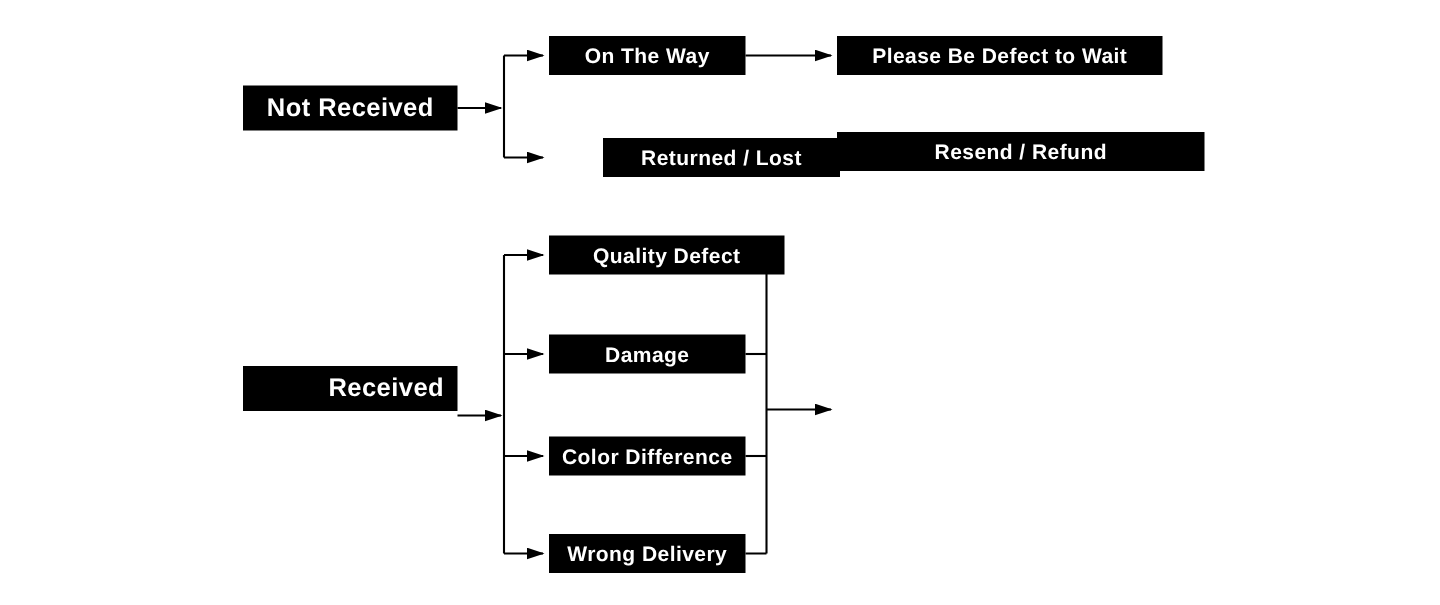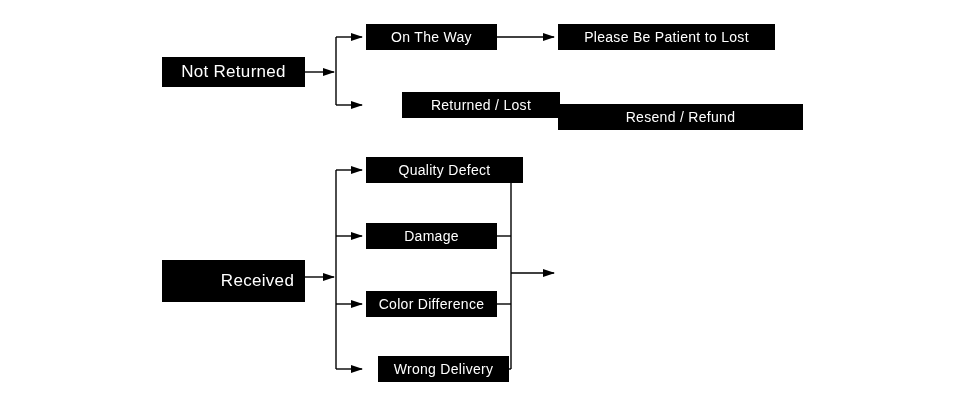--- a/index.html
+++ b/index.html
@@ -11,21 +11,21 @@
     background: var(--bg, #ffffff);
     overflow: hidden;
   }
   .node {
     position: absolute;
     background: var(--node-bg, #000000);
     color: var(--node-fg, #ffffff);
     display: flex;
     align-items: center;
     justify-content: center;
-    font-weight: 400;
+    font-weight: 700;
     letter-spacing: 0.3px;
     white-space: nowrap;
     box-sizing: border-box;
   }
   .node.root    { font-size: 17px; }
   .node.branch  { font-size: 14px; }
   .node.outcome { font-size: 14px; }
   svg.wires { position: absolute; left: 0; top: 0; }
   svg.wires line, svg.wires polyline {
     stroke: var(--line, #000000);
@@ -60,34 +60,34 @@
     <line x1="336" y1="369" x2="362" y2="369" marker-end="url(#arrow)"></line>
 
     <line x1="497" y1="170" x2="511" y2="170"></line>
     <line x1="497" y1="236" x2="511" y2="236"></line>
     <line x1="497" y1="304" x2="511" y2="304"></line>
     <line x1="497" y1="369" x2="511" y2="369"></line>
     <line x1="511" y1="170" x2="511" y2="369"></line>
     <line x1="511" y1="273" x2="554" y2="273" marker-end="url(#arrow)"></line>
   </svg>
 
-  <div class="node root" style="left:162px; top:57px;  width:143px; height:30px;">Not Returned</div>
+  <div class="node root" style="left:162px; top:57px;  width:143px; height:30px;">Not Received</div>
 
   <div class="node branch" style="left:366px; top:24px;  width:131px; height:26px;">On The Way</div>
 
   <div class="node branch" style="left:366px; top:92px;  width:158px; height:26px;margin-left:36px;">Returned / Lost</div>
 
-  <div class="node outcome" style="left:558px; top:24px;  width:217px; height:26px;">Please Be Patient to Lost</div>
+  <div class="node outcome" style="left:558px; top:24px;  width:217px; height:26px;">Please Be Defect to Wait</div>
 
-  <div class="node outcome" style="left:558px; top:104px;  width:245px; height:26px;">Resend / Refund</div>
+  <div class="node outcome" style="left:558px; top:88px;  width:245px; height:26px;">Resend / Refund</div>
 
-  <div class="node root" style="left:162px; top:260px; width:143px; height:42px;padding-left:48px;">Received</div>
+  <div class="node root" style="left:162px; top:244px; width:143px; height:30px;padding-left:48px;">Received</div>
 
   <div class="node branch" style="left:366px; top:157px; width:157px; height:26px;">Quality Defect</div>
 
   <div class="node branch" style="left:366px; top:223px; width:131px; height:26px;">Damage</div>
 
   <div class="node branch" style="left:366px; top:291px; width:131px; height:26px;">Color Difference</div>
 
-  <div class="node branch" style="left:378px; top:356px; width:131px; height:26px;">Wrong Delivery</div>
+  <div class="node branch" style="left:366px; top:356px; width:131px; height:26px;">Wrong Delivery</div>
 
 
 </div>
 
 </body></html>

